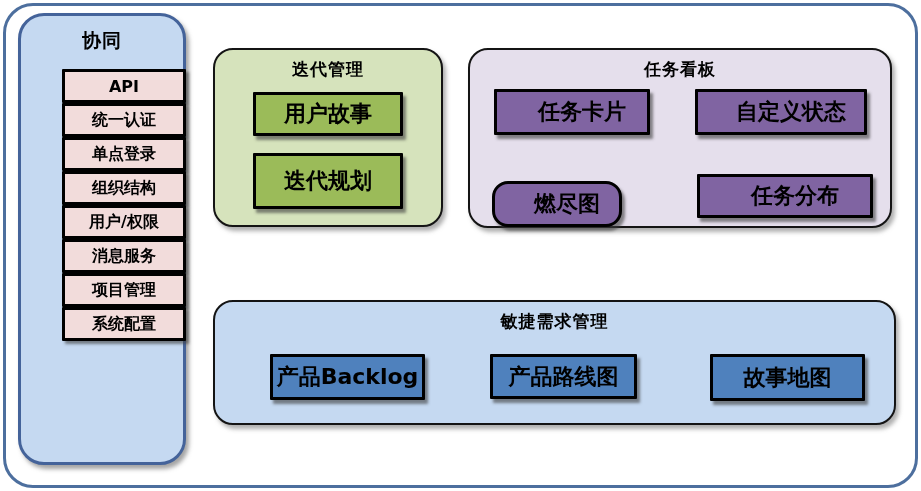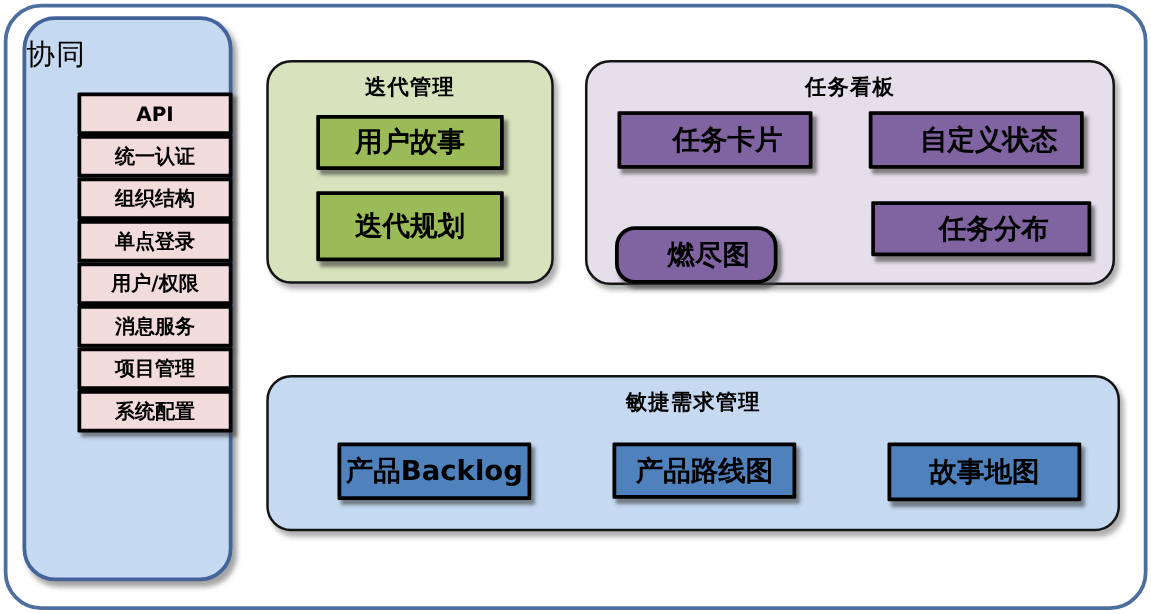--- a/index.html
+++ b/index.html
@@ -29,23 +29,23 @@
     left: 18px; top: 13px;
     width: 168px; height: 452px;
     background: #c5d9f1;
     border: 3px solid #44639a;
     border-radius: 26px;
     box-shadow: 3px 4px 4px rgba(90,90,90,0.55);
     box-sizing: border-box;
   }
   .sidebar-title {
     margin-top: 12px;
-    text-align: left;
-    font-size: 23px;
-    font-weight: normal;
+    text-align: center;
+    font-size: 19px;
+    font-weight: bold;
     letter-spacing: 1px;
   }
   .sidebar-items {
     margin-top: 15px;
     display: flex;
     flex-direction: column;
     align-items: center;
     margin-left: 44px;
   }
   .pill {
@@ -97,43 +97,43 @@
   .box-green { background: #9bbb59; }
   .gi-1 { left: 38px; top: 42px; width: 150px; height: 44px; }
   .gi-2 { left: 38px; top: 103px; width: 150px; height: 56px; }
 
   
   .panel-taskboard { left: 468px; top: 48px; width: 424px; height: 180px; background: #e5dfec; }
   .box-purple { background: #8064a2; padding-left: 20px; }
   .tb-1 { left: 24px;  top: 39px;  width: 156px; height: 46px; }
   .tb-2 { left: 225px; top: 39px;  width: 172px; height: 46px; }
   .tb-3 { left: 22px;  top: 131px; width: 130px; height: 46px; border-radius: 16px; }
-  .tb-4 { left: 227px; top: 111px; width: 176px; height: 44px; }
+  .tb-4 { left: 227px; top: 124px; width: 176px; height: 44px; }
 
   
   .panel-agile { left: 213px; top: 300px; width: 683px; height: 125px; background: #c5d9f1; }
   .box-blue { background: #4f81bd; }
   .ag-1 { left: 55px;  top: 52px; width: 155px; height: 46px; }
   .ag-2 { left: 275px; top: 52px; width: 147px; height: 45px; }
   .ag-3 { left: 495px; top: 52px; width: 155px; height: 47px; }
 </style>
 </head>
 <body>
 
 <div class="stage">
 
   <div class="outer-frame"></div>
 
   <div class="sidebar">
     <div class="sidebar-title">协同</div>
     <div class="sidebar-items">
       <div class="pill">API</div>
       <div class="pill">统一认证</div>
+      <div class="pill">单点登录</div>
       <div class="pill">组织结构</div>
-      <div class="pill">单点登录</div>
       <div class="pill">用户/权限</div>
       <div class="pill">消息服务</div>
       <div class="pill">项目管理</div>
       <div class="pill">系统配置</div>
     </div>
   </div>
 
   <div class="panel panel-iteration">
     <div class="panel-title">迭代管理</div>
     <div class="box box-green gi-1">用户故事</div>

